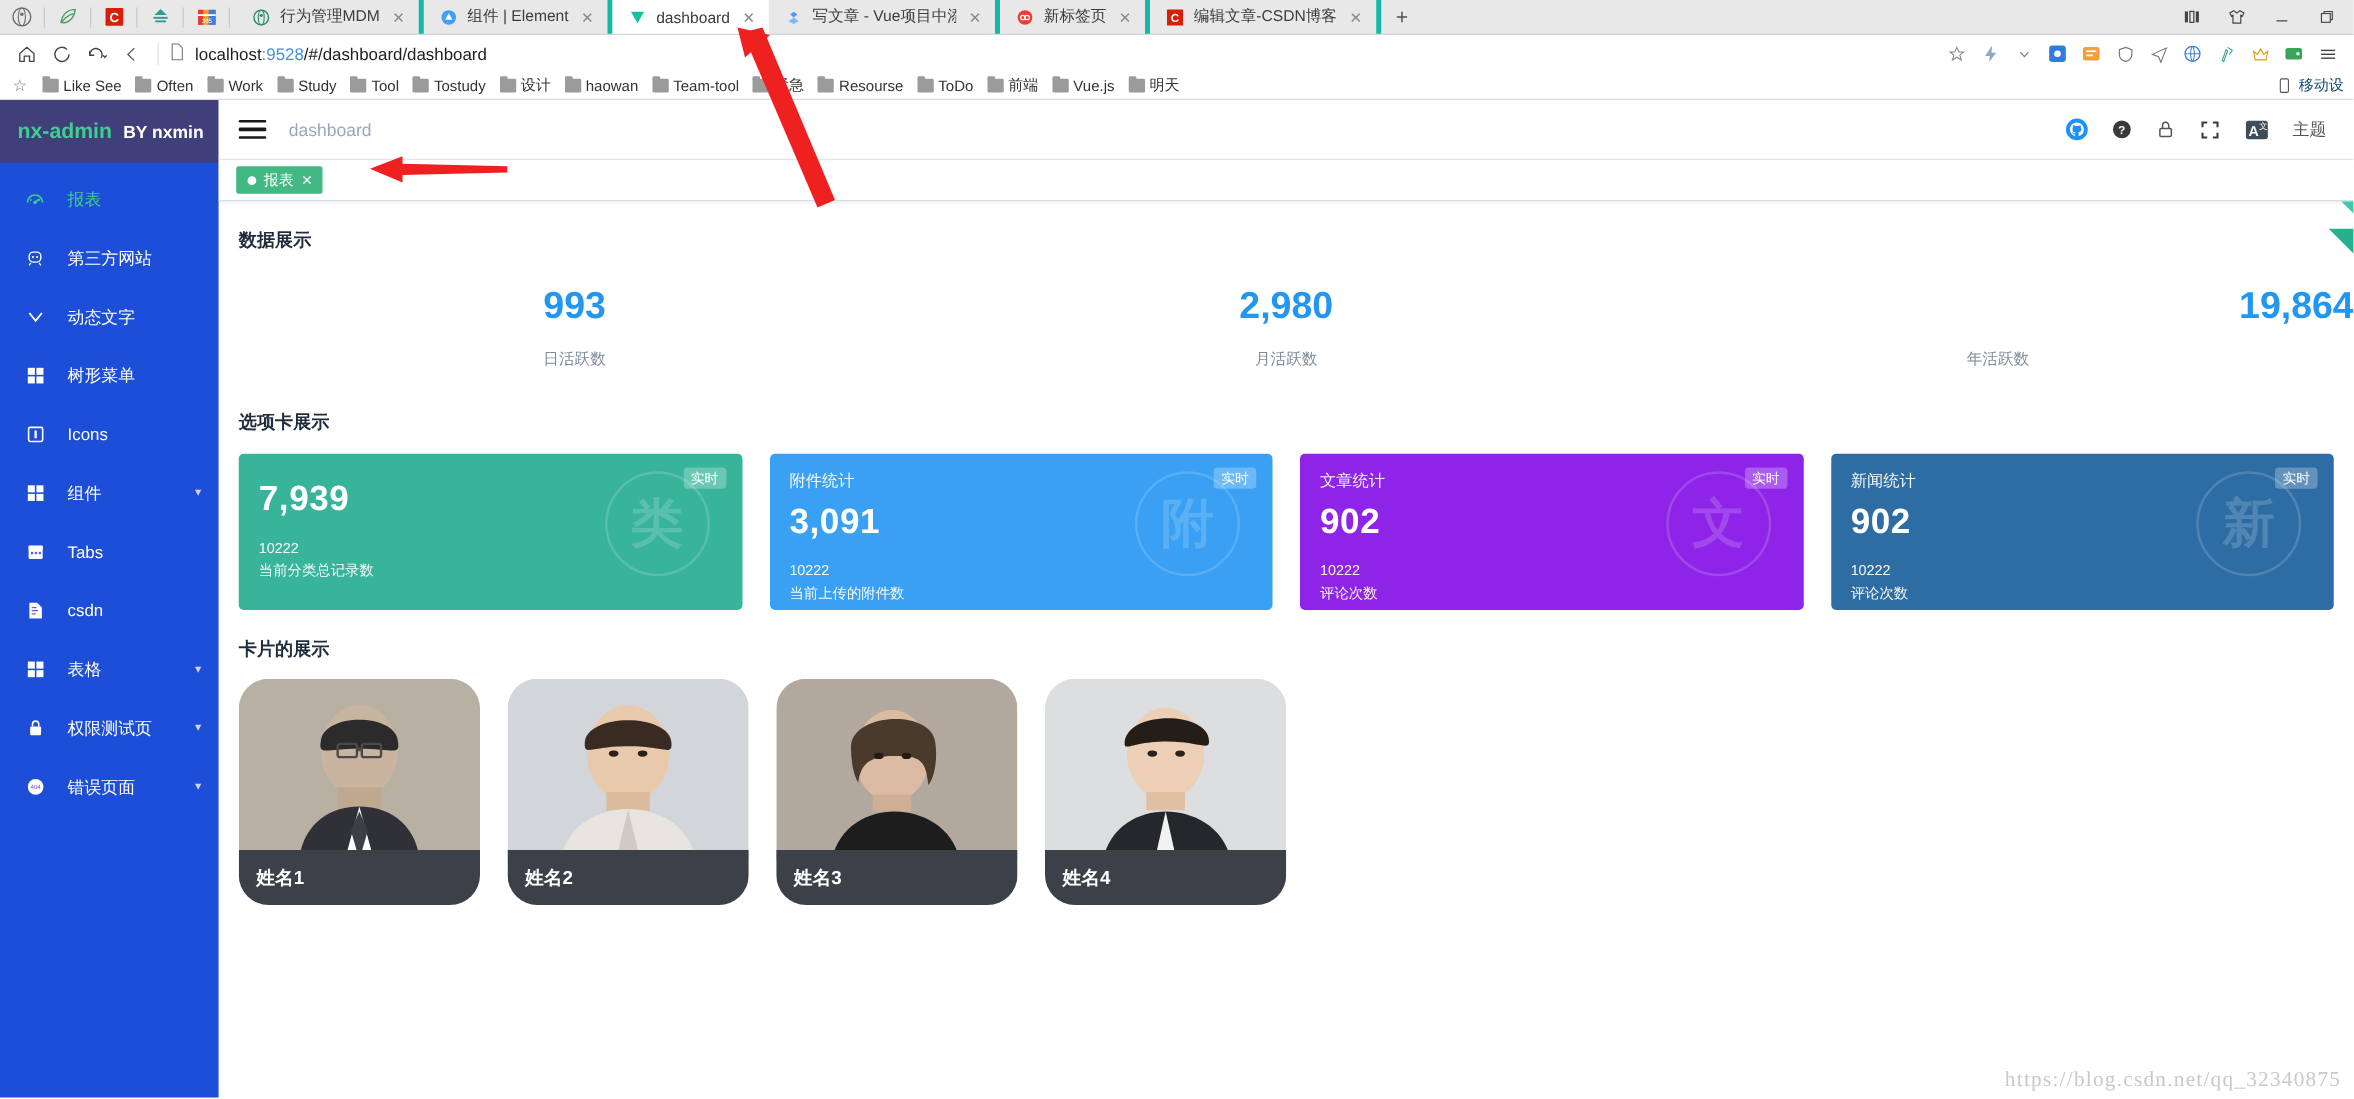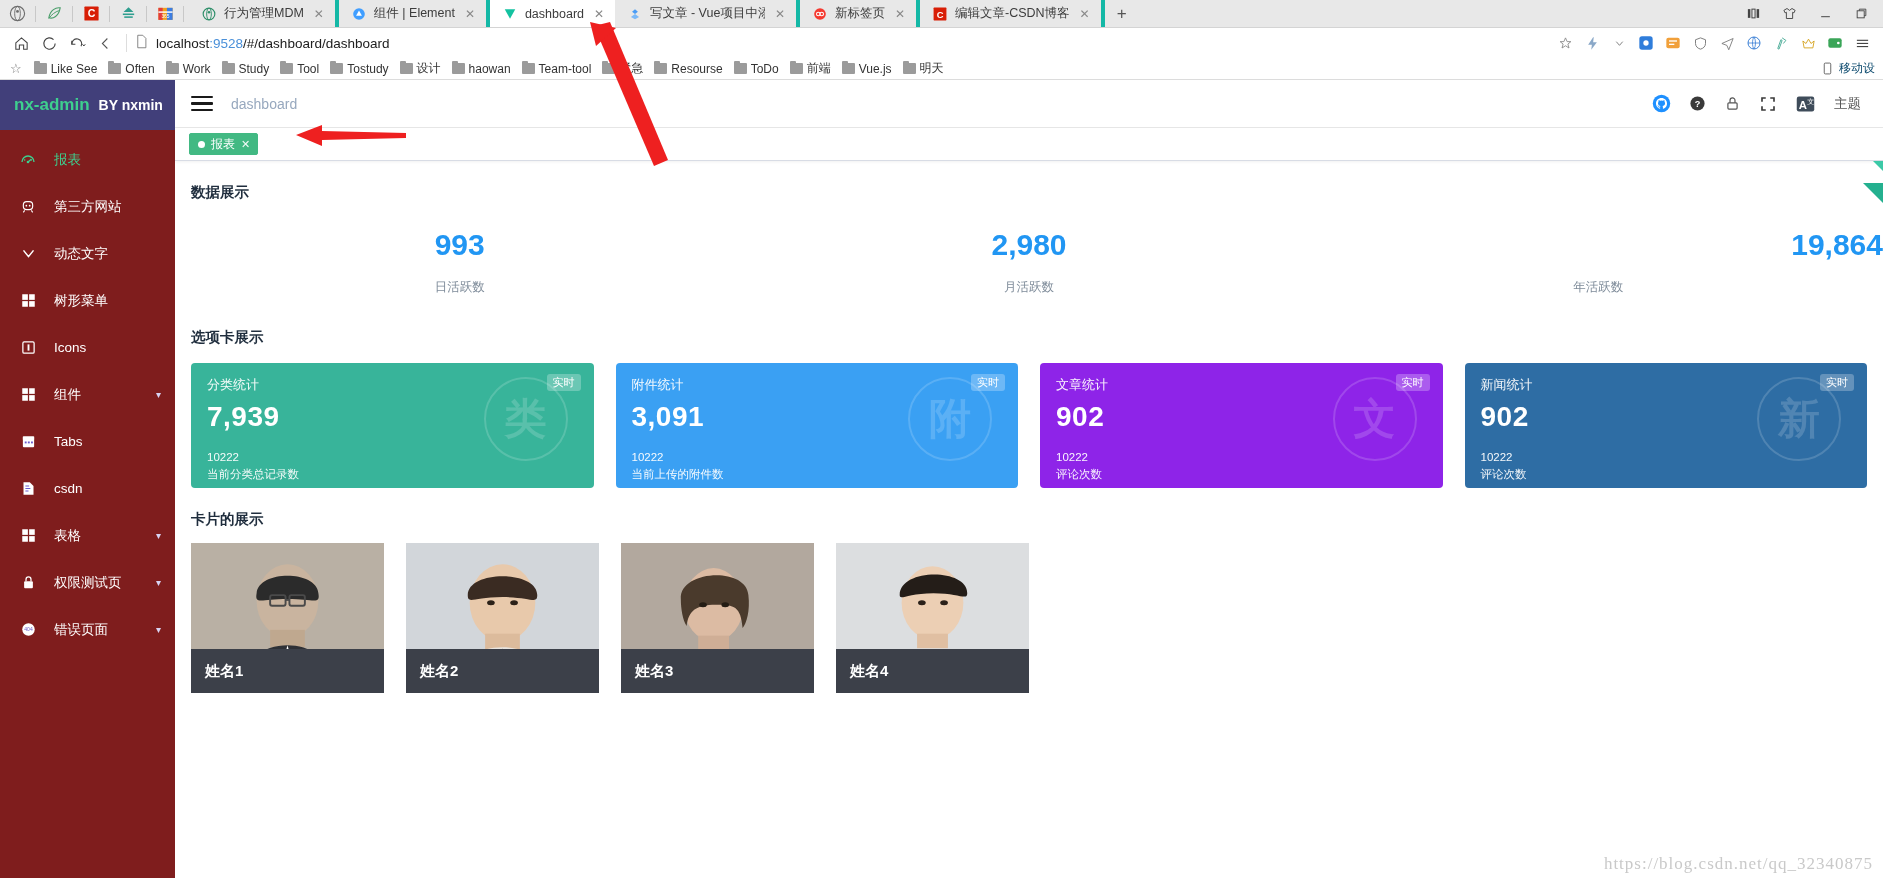--- a/index.html
+++ b/index.html
@@ -71,21 +71,21 @@
     content: ""; position: absolute; top: -2px; left: 0;
     width: 6px; height: 3px; background: #9b9b9b; border-radius: 1px 1px 0 0;
   }
   .bm-star { color: #777; font-size: 13px; padding: 0 6px 0 2px; }
   .bm-right { margin-left: auto; display: flex; align-items: center; gap: 5px; font-size: 12px; color: #0c4a6e; white-space: nowrap; }
 
   
   .app { display: flex; height: 798px; }
 
   .sidebar {
-    width: 175px; flex: 0 0 175px; background: #7f1d1d;
+    width: 175px; flex: 0 0 175px; background: #1d4ed8;
     display: flex; flex-direction: column; overflow: hidden;
   }
   .brand {
     height: 50px; background: #413f7a; display: flex; align-items: center;
     padding-left: 14px; gap: 9px; white-space: nowrap;
   }
   .brand-a { color: #3ecf8e; font-size: 17px; font-weight: bold; }
   .brand-b { color: #fff; font-size: 14px; font-weight: bold; }
 
   .menu { padding-top: 6px; }
@@ -177,21 +177,21 @@
     width: 84px; height: 84px; border-radius: 50%;
     border: 2px solid rgba(255,255,255,.16);
     display: flex; align-items: center; justify-content: center;
     font-size: 42px; color: rgba(255,255,255,.17); font-weight: bold;
   }
 
   
   .people { display: flex; gap: 22px; padding: 14px 16px 0 16px; }
   .person { flex: 1; max-width: 193px; }
   .person-photo {
-    height: 150px; position: relative; overflow: hidden;
+    height: 181px; position: relative; overflow: hidden; border-radius: 24px;
   }
   .person-photo .ph-bg { position: absolute; inset: 0; }
   .person-name {
     position: absolute; left: 0; right: 0; bottom: 0; height: 44px;
     background: #3c4049; color: #fff; font-size: 15px; font-weight: bold;
     display: flex; align-items: center; padding-left: 14px;
   }
 
   .watermark {
     position: absolute; right: 10px; bottom: 4px;
@@ -735,21 +735,20 @@
           <div class="stat-label">年活跃数</div>
         </div>
       </div>
 
       <div class="section-title">选项卡展示</div>
 
       <div class="cards">
         <div class="card" id="card0" style="background: rgb(56, 180, 154);">
           <div class="card-badge">实时</div>
           <div class="card-ghost">类</div>
-          <div class="card-title">分类统计</div>
           <div class="card-num">7,939</div>
           <div class="card-sub1">10222</div>
           <div class="card-sub2">当前分类总记录数</div>
         </div>
         <div class="card" id="card1" style="background: rgb(58, 160, 243);">
           <div class="card-badge">实时</div>
           <div class="card-ghost">附</div>
           <div class="card-title">附件统计</div>
           <div class="card-num">3,091</div>
           <div class="card-sub1">10222</div>

